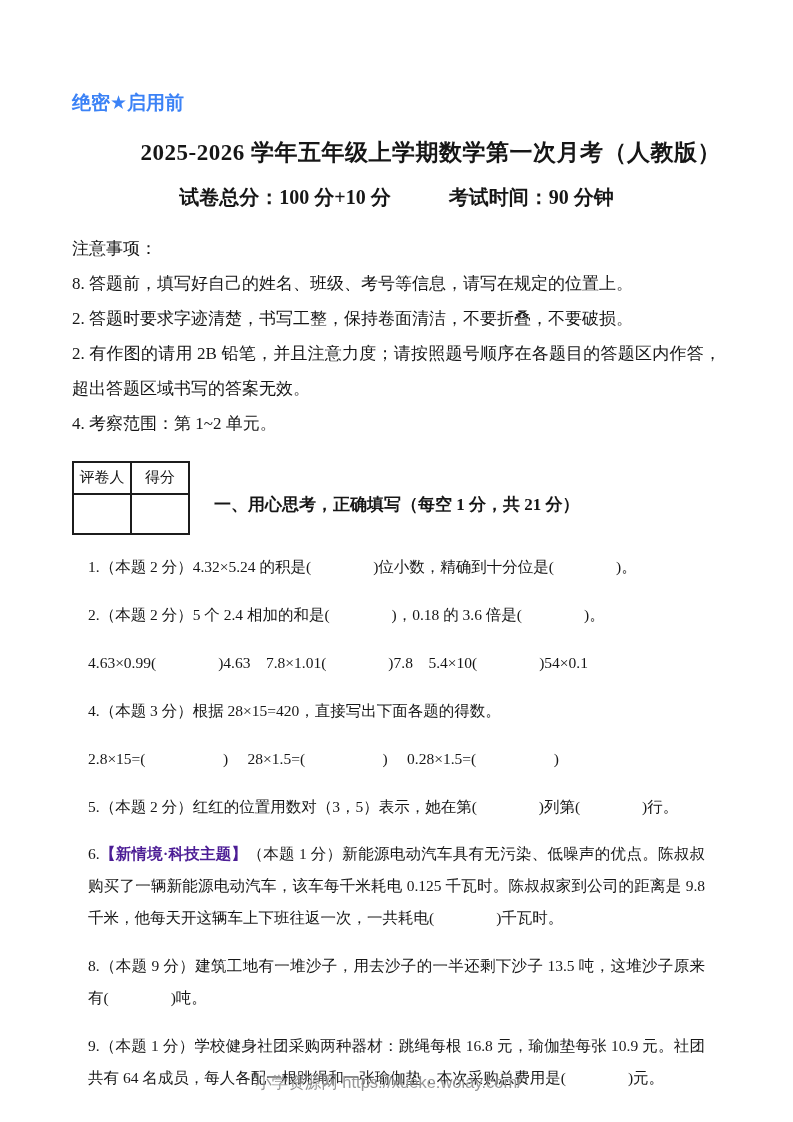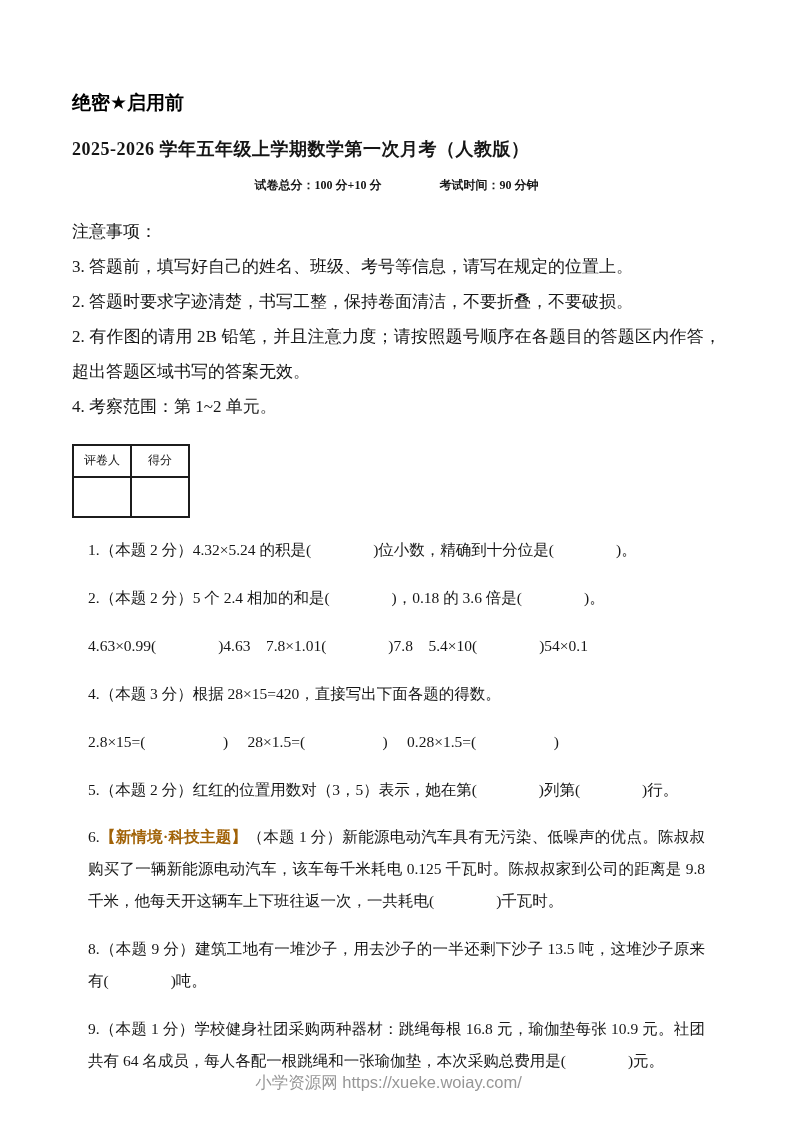--- a/index.html
+++ b/index.html
@@ -9,78 +9,78 @@
     height: 1122px;
     overflow: hidden;
     background: #ffffff;
     position: relative;
     color: #161616;
     font-family: "Liberation Serif", "DejaVu Serif", serif;
     padding: 92px 72px 0 72px;
   }
 
   .security-label {
-    color: #000000;
+    color: #3b82f6;
     font-family: "Liberation Sans", "DejaVu Sans", sans-serif;
     font-weight: bold;
     font-size: 19px;
     line-height: 1.2;
   }
 
   .exam-title {
     margin-top: 22px;
-    text-align: left;
-    font-size: 18px;
+    text-align: right;
+    font-size: 23px;
     font-weight: bold;
     letter-spacing: 0.5px;
   }
 
   .exam-meta {
     margin-top: 16px;
     text-align: center;
-    font-size: 12px;
+    font-size: 20px;
     font-weight: bold;
   }
   .exam-meta .meta-gap { display: inline-block; width: 58px; }
 
   .notice { margin-top: 20px; }
   .notice p {
     margin: 0;
     font-size: 17px;
     line-height: 2.06;
     text-align: justify;
   }
 
   .grader-row { display: flex; align-items: flex-start; margin-top: 20px; }
   table.grader { border-collapse: collapse; }
   table.grader td {
     border: 2px solid #1c1c1c;
     width: 58px;
     text-align: center;
-    font-size: 12px;
+    font-size: 15px;
     padding: 0;
   }
   table.grader tr.head td { height: 32px; }
   table.grader tr.blank td { height: 40px; }
 
   .section-heading {
     font-size: 17px;
     font-weight: bold;
     margin: 32px 0 0 24px;
     white-space: nowrap;
   }
 
   .questions { margin-top: 14px; }
   .questions p {
     margin: 16px;
     font-size: 15.5px;
     line-height: 2.06;
     text-align: justify;
   }
-  .tag { color: #a16207; font-weight: bold; }
+  .tag { color: #4c1d95; font-weight: bold; }
 
   .site-footer {
     position: absolute;
     left: 0;
     right: 16px;
     bottom: 28px;
     text-align: center;
     color: #969696;
     font-size: 16.5px;
     font-family: "Liberation Sans", "DejaVu Sans", sans-serif;
@@ -92,39 +92,40 @@
 <div class="security-label">绝密★启用前</div>
 
 <div class="exam-title">2025-2026 学年五年级上学期数学第一次月考（人教版）</div>
 
 <div class="exam-meta">
   <span>试卷总分：100 分+10 分</span><span class="meta-gap"></span><span>考试时间：90 分钟</span>
 </div>
 
 <div class="notice">
   <p>注意事项：</p>
-  <p>3. 答题前，填写好自己的姓名、班级、考号等信息，请写在规定的位置上。</p>
+  <p>8. 答题前，填写好自己的姓名、班级、考号等信息，请写在规定的位置上。</p>
   <p>2. 答题时要求字迹清楚，书写工整，保持卷面清洁，不要折叠，不要破损。</p>
   <p>2. 有作图的请用 2B 铅笔，并且注意力度；请按照题号顺序在各题目的答题区内作答，超出答题区域书写的答案无效。</p>
   <p>4. 考察范围：第 1~2 单元。</p>
 </div>
 
 <div class="grader-row">
   <table class="grader">
     <tbody>
       <tr class="head">
         <td>评卷人</td>
         <td>得分</td>
       </tr>
       <tr class="blank">
         <td></td>
         <td></td>
       </tr>
     </tbody>
   </table>
+  <div class="section-heading">一、用心思考，正确填写（每空 1 分，共 21 分）</div>
 </div>
 
 <div class="questions">
   <p>1.（本题 2 分）4.32×5.24 的积是(　　　　)位小数，精确到十分位是(　　　　)。</p>
   <p>2.（本题 2 分）5 个 2.4 相加的和是(　　　　)，0.18 的 3.6 倍是(　　　　)。</p>
   <p>4.63×0.99(　　　　)4.63　7.8×1.01(　　　　)7.8　5.4×10(　　　　)54×0.1</p>
   <p>4.（本题 3 分）根据 28×15=420，直接写出下面各题的得数。</p>
   <p>2.8×15=(　　　　　)　 28×1.5=(　　　　　)　 0.28×1.5=(　　　　　)</p>
   <p>5.（本题 2 分）红红的位置用数对（3，5）表示，她在第(　　　　)列第(　　　　)行。</p>
   <p><span>6.</span><span class="tag">【新情境·科技主题】</span><span>（本题 1 分）新能源电动汽车具有无污染、低噪声的优点。陈叔叔购买了一辆新能源电动汽车，该车每千米耗电 0.125 千瓦时。陈叔叔家到公司的距离是 9.8 千米，他每天开这辆车上下班往返一次，一共耗电(　　　　)千瓦时。</span></p>

